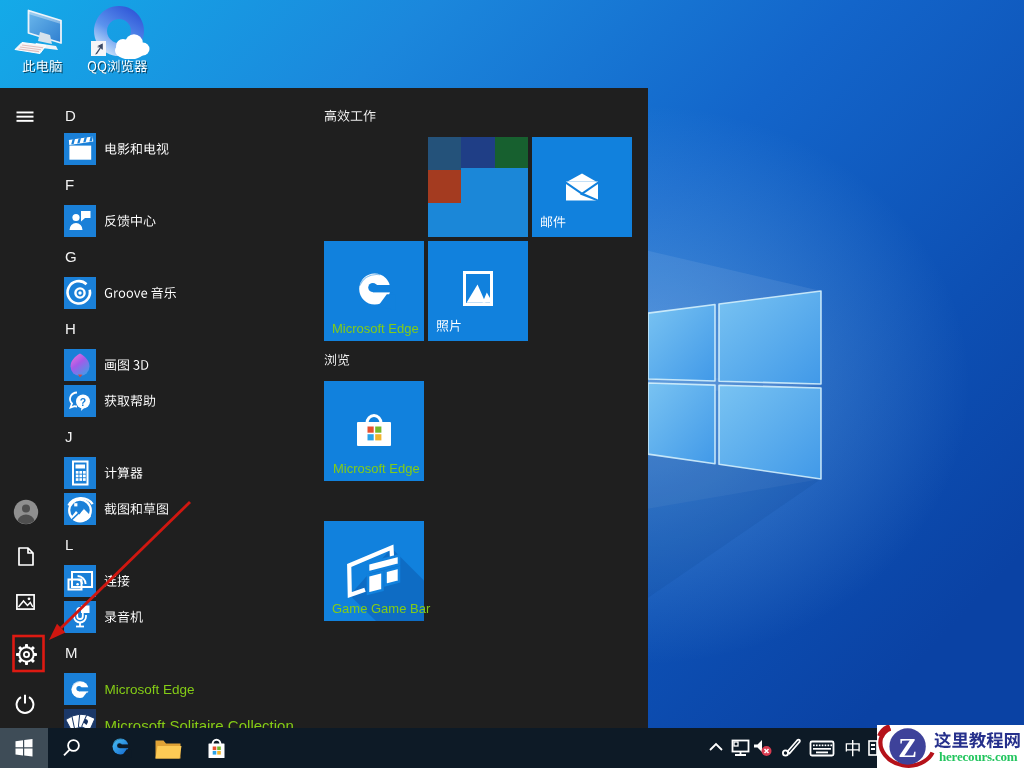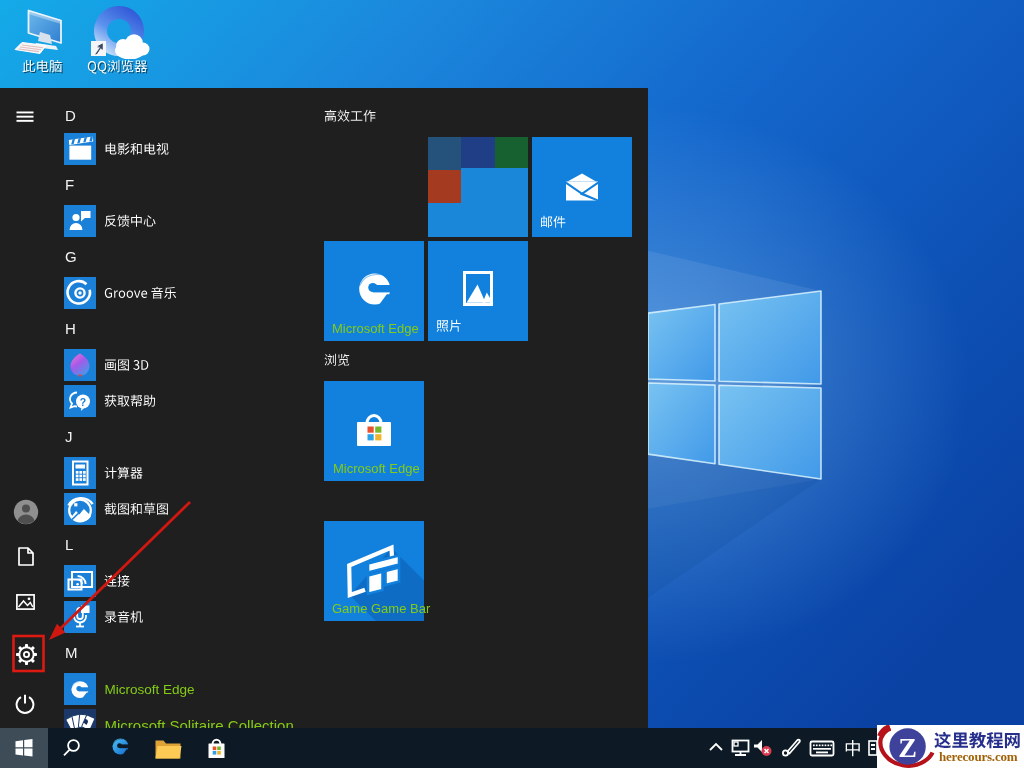--- a/index.html
+++ b/index.html
@@ -418,13 +418,13 @@
 <g fill="none" stroke="#b5121a">
 <path d="M13,2.5 C3,7 0,20 8,30 C16,40.5 34,44.5 47,36.5 C51,34 54,31 55.5,27.5" stroke-width="4.2"></path>
 <path d="M13,2.5 C8.5,4 5,7.5 3.5,11.5" stroke-width="7"></path>
 </g>
 <circle cx="30.6" cy="21.5" r="18.2" fill="#3e429a"></circle>
 <text x="30.6" y="31.5" font-family="Liberation Serif" font-size="28" font-weight="bold" fill="#ffffff" text-anchor="middle">Z</text>
 </svg>
 <svg style="position:absolute;left:933.5px;top:730.8px" width="89.0" height="19.5" viewBox="0 -15.7 89.0 19.5">
       <path d="M0.7 -13C1.6 -12.1 2.7 -10.9 3.1 -10.1L4.9 -11.4C4.4 -12.2 3.2 -13.3 2.4 -14.1ZM4.7 -8.3H0.7V-6.4H2.7V-2.3C2 -1.9 1.1 -1.3 0.4 -0.6L1.8 1.5C2.5 0.6 3.3 -0.5 3.9 -0.5C4.3 -0.5 4.9 -0.1 5.6 0.4C6.9 1 8.4 1.2 10.5 1.2C12.3 1.2 15 1.1 16.3 1C16.3 0.4 16.7 -0.7 16.9 -1.3C15.2 -1 12.3 -0.9 10.6 -0.9C8.7 -0.9 7.1 -1 6 -1.6C5.4 -1.8 5.1 -2.1 4.7 -2.3ZM5.6 -8.7C6.8 -7.9 8.1 -6.9 9.4 -5.9C8.3 -4.8 6.9 -4 5.1 -3.4C5.5 -3 6.1 -2 6.3 -1.6C8.2 -2.3 9.8 -3.3 11 -4.6C12.4 -3.5 13.6 -2.5 14.5 -1.6L16 -3.1C15.1 -4 13.8 -5.1 12.3 -6.1C13.2 -7.3 13.8 -8.7 14.3 -10.3H16.5V-12.3H11.6L12 -12.4C11.7 -13.1 11.2 -14.1 10.8 -14.9L8.8 -14.3C9.1 -13.7 9.4 -12.9 9.6 -12.3H5.1V-10.3H12.2C11.8 -9.2 11.3 -8.2 10.7 -7.3C9.4 -8.3 8.1 -9.2 7 -9.9Z M22 -9.2H25.2V-7.8H22ZM27.2 -9.2H30.4V-7.8H27.2ZM22 -12.3H25.2V-10.9H22ZM27.2 -12.3H30.4V-10.9H27.2ZM19.4 -4.4V-2.5H25.1V-0.9H18.3V1.1H34V-0.9H27.4V-2.5H33.1V-4.4H27.4V-5.9H32.6V-14.2H20V-5.9H25.1V-4.4Z M45.5 -14.8C45.2 -12.6 44.6 -10.6 43.8 -8.9V-10.3H42.9C43.5 -11.4 44.1 -12.5 44.6 -13.8L42.7 -14.4C42.4 -13.5 42 -12.7 41.6 -12V-13.2H39.9V-14.8H38V-13.2H36V-11.4H38V-10.3H35.3V-8.5H39C38.6 -8.2 38.3 -7.9 38 -7.6H36.9V-6.7C36.3 -6.4 35.7 -6 35.1 -5.7C35.5 -5.3 36.2 -4.5 36.5 -4.1C37.4 -4.6 38.3 -5.3 39.2 -6H40.3C39.8 -5.5 39.3 -5.1 38.8 -4.8V-3.8L35.3 -3.5L35.5 -1.7L38.8 -1.9V-0.5C38.8 -0.3 38.7 -0.2 38.5 -0.2C38.3 -0.2 37.5 -0.2 36.9 -0.2C37.1 0.3 37.4 1 37.5 1.5C38.6 1.5 39.4 1.5 40 1.2C40.6 1 40.8 0.5 40.8 -0.4V-2.1L43.9 -2.4V-4.2L40.8 -3.9V-4.4C41.6 -5.1 42.5 -5.9 43.2 -6.7C43.6 -6.3 44.1 -5.8 44.3 -5.6C44.6 -6 44.9 -6.4 45.1 -6.8C45.5 -5.5 45.8 -4.3 46.3 -3.3C45.4 -2 44.2 -1 42.6 -0.3C43 0.2 43.6 1.1 43.8 1.6C45.3 0.9 46.5 -0.1 47.5 -1.2C48.3 -0.1 49.2 0.9 50.4 1.6C50.7 1 51.4 0.2 51.9 -0.2C50.6 -0.9 49.6 -1.9 48.8 -3.1C49.7 -4.9 50.3 -7.1 50.7 -9.7H51.7V-11.6H47C47.3 -12.5 47.5 -13.5 47.6 -14.5ZM40.8 -7.6 41.6 -8.5H43.6C43.4 -8 43.1 -7.6 42.8 -7.2L42.2 -7.7L41.8 -7.6ZM39.9 -11.4H41.3C41.1 -11 40.8 -10.6 40.5 -10.3H39.9ZM48.5 -9.7C48.3 -8.1 48 -6.8 47.6 -5.6C47.1 -6.9 46.8 -8.2 46.5 -9.7Z M62.1 -12.4H66.2V-10H62.1ZM60.2 -14.1V-8.2H68.2V-14.1ZM60 -3.9V-2.2H63.1V-0.6H59V1.2H69.1V-0.6H65.2V-2.2H68.3V-3.9H65.2V-5.4H68.7V-7.2H59.6V-5.4H63.1V-3.9ZM58.1 -14.6C56.8 -14 54.6 -13.5 52.7 -13.2C52.9 -12.7 53.2 -12 53.3 -11.6C54 -11.7 54.7 -11.8 55.4 -11.9V-9.9H52.9V-8H55.1C54.5 -6.3 53.5 -4.4 52.5 -3.3C52.9 -2.7 53.3 -1.9 53.5 -1.3C54.2 -2.1 54.9 -3.4 55.4 -4.7V1.5H57.4V-5.3C57.9 -4.6 58.3 -3.9 58.5 -3.5L59.7 -5.2C59.4 -5.5 57.9 -7 57.4 -7.4V-8H59.3V-9.9H57.4V-12.4C58.2 -12.5 58.9 -12.8 59.5 -13Z M75.2 -5.9C74.6 -4.4 73.9 -3 73 -2V-8.5C73.7 -7.7 74.5 -6.8 75.2 -5.9ZM70.9 -13.8V1.5H73V-1.4C73.5 -1.1 74 -0.7 74.2 -0.5C75.2 -1.5 75.9 -2.8 76.5 -4.2C76.9 -3.7 77.2 -3.2 77.5 -2.7L78.7 -4.2C78.3 -4.8 77.8 -5.5 77.2 -6.3C77.6 -7.7 77.8 -9.2 78 -10.9L76.2 -11.1C76.1 -10 75.9 -9 75.7 -8.1C75.2 -8.7 74.6 -9.3 74 -9.9L73 -8.8V-11.8H83.6V-1C83.6 -0.7 83.5 -0.5 83.1 -0.5C82.8 -0.5 81.5 -0.5 80.4 -0.6C80.7 -0 81 0.9 81.2 1.5C82.8 1.5 83.9 1.5 84.7 1.1C85.4 0.8 85.7 0.2 85.7 -1V-13.8ZM77.8 -8.7C78.5 -7.9 79.3 -7 80 -6C79.4 -4.1 78.5 -2.6 77.3 -1.5C77.7 -1.2 78.6 -0.6 78.9 -0.3C79.9 -1.4 80.6 -2.6 81.2 -4.1C81.6 -3.5 82 -2.9 82.2 -2.3L83.6 -3.6C83.2 -4.4 82.6 -5.4 82 -6.3C82.3 -7.7 82.6 -9.2 82.8 -10.9L81 -11.1C80.9 -10.1 80.7 -9.1 80.5 -8.2C80 -8.8 79.5 -9.3 79 -9.8Z" fill="#26308c"></path>
     </svg>
-<div class="lat" style="left:939px;top:749.5px;font-size:13px;letter-spacing:-0.2px;line-height:14px;color:#a16207;font-family:'Liberation Serif',serif;font-weight:bold">herecours.com</div>
+<div class="lat" style="left:939px;top:749.5px;font-size:13px;letter-spacing:-0.2px;line-height:14px;color:#22c55e;font-family:'Liberation Serif',serif;font-weight:bold">herecours.com</div>
 </div>
 </body></html>

